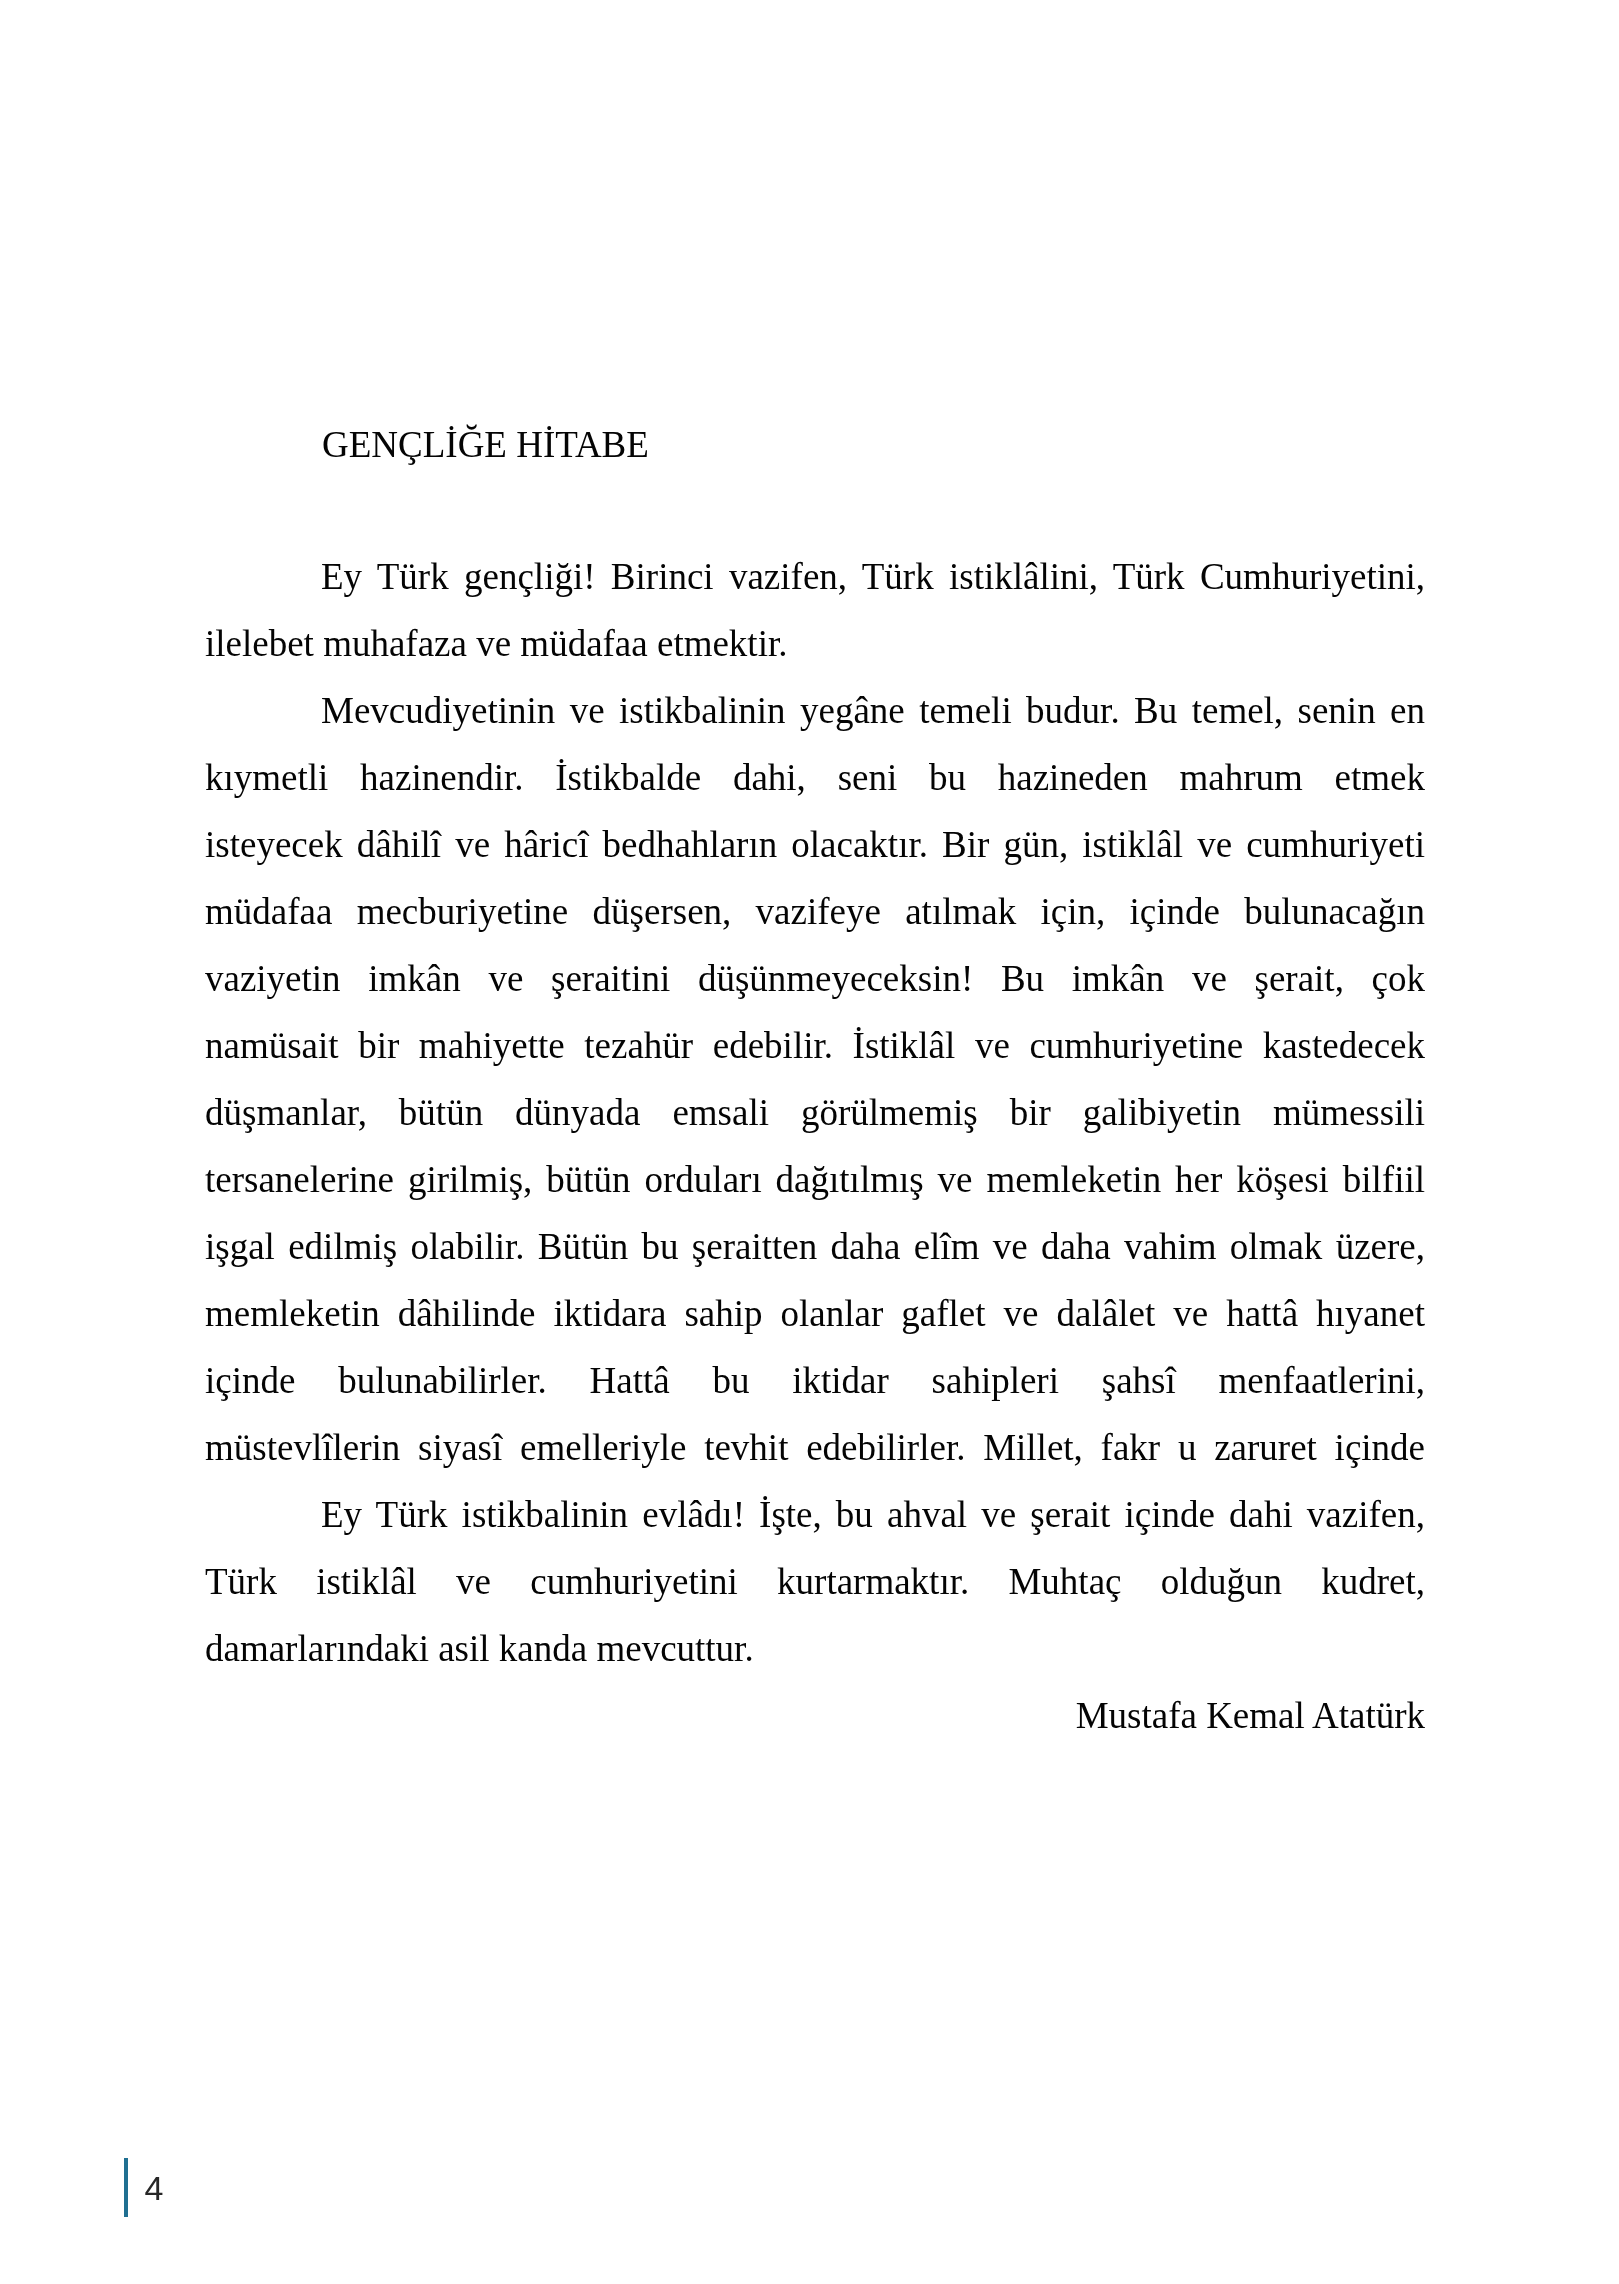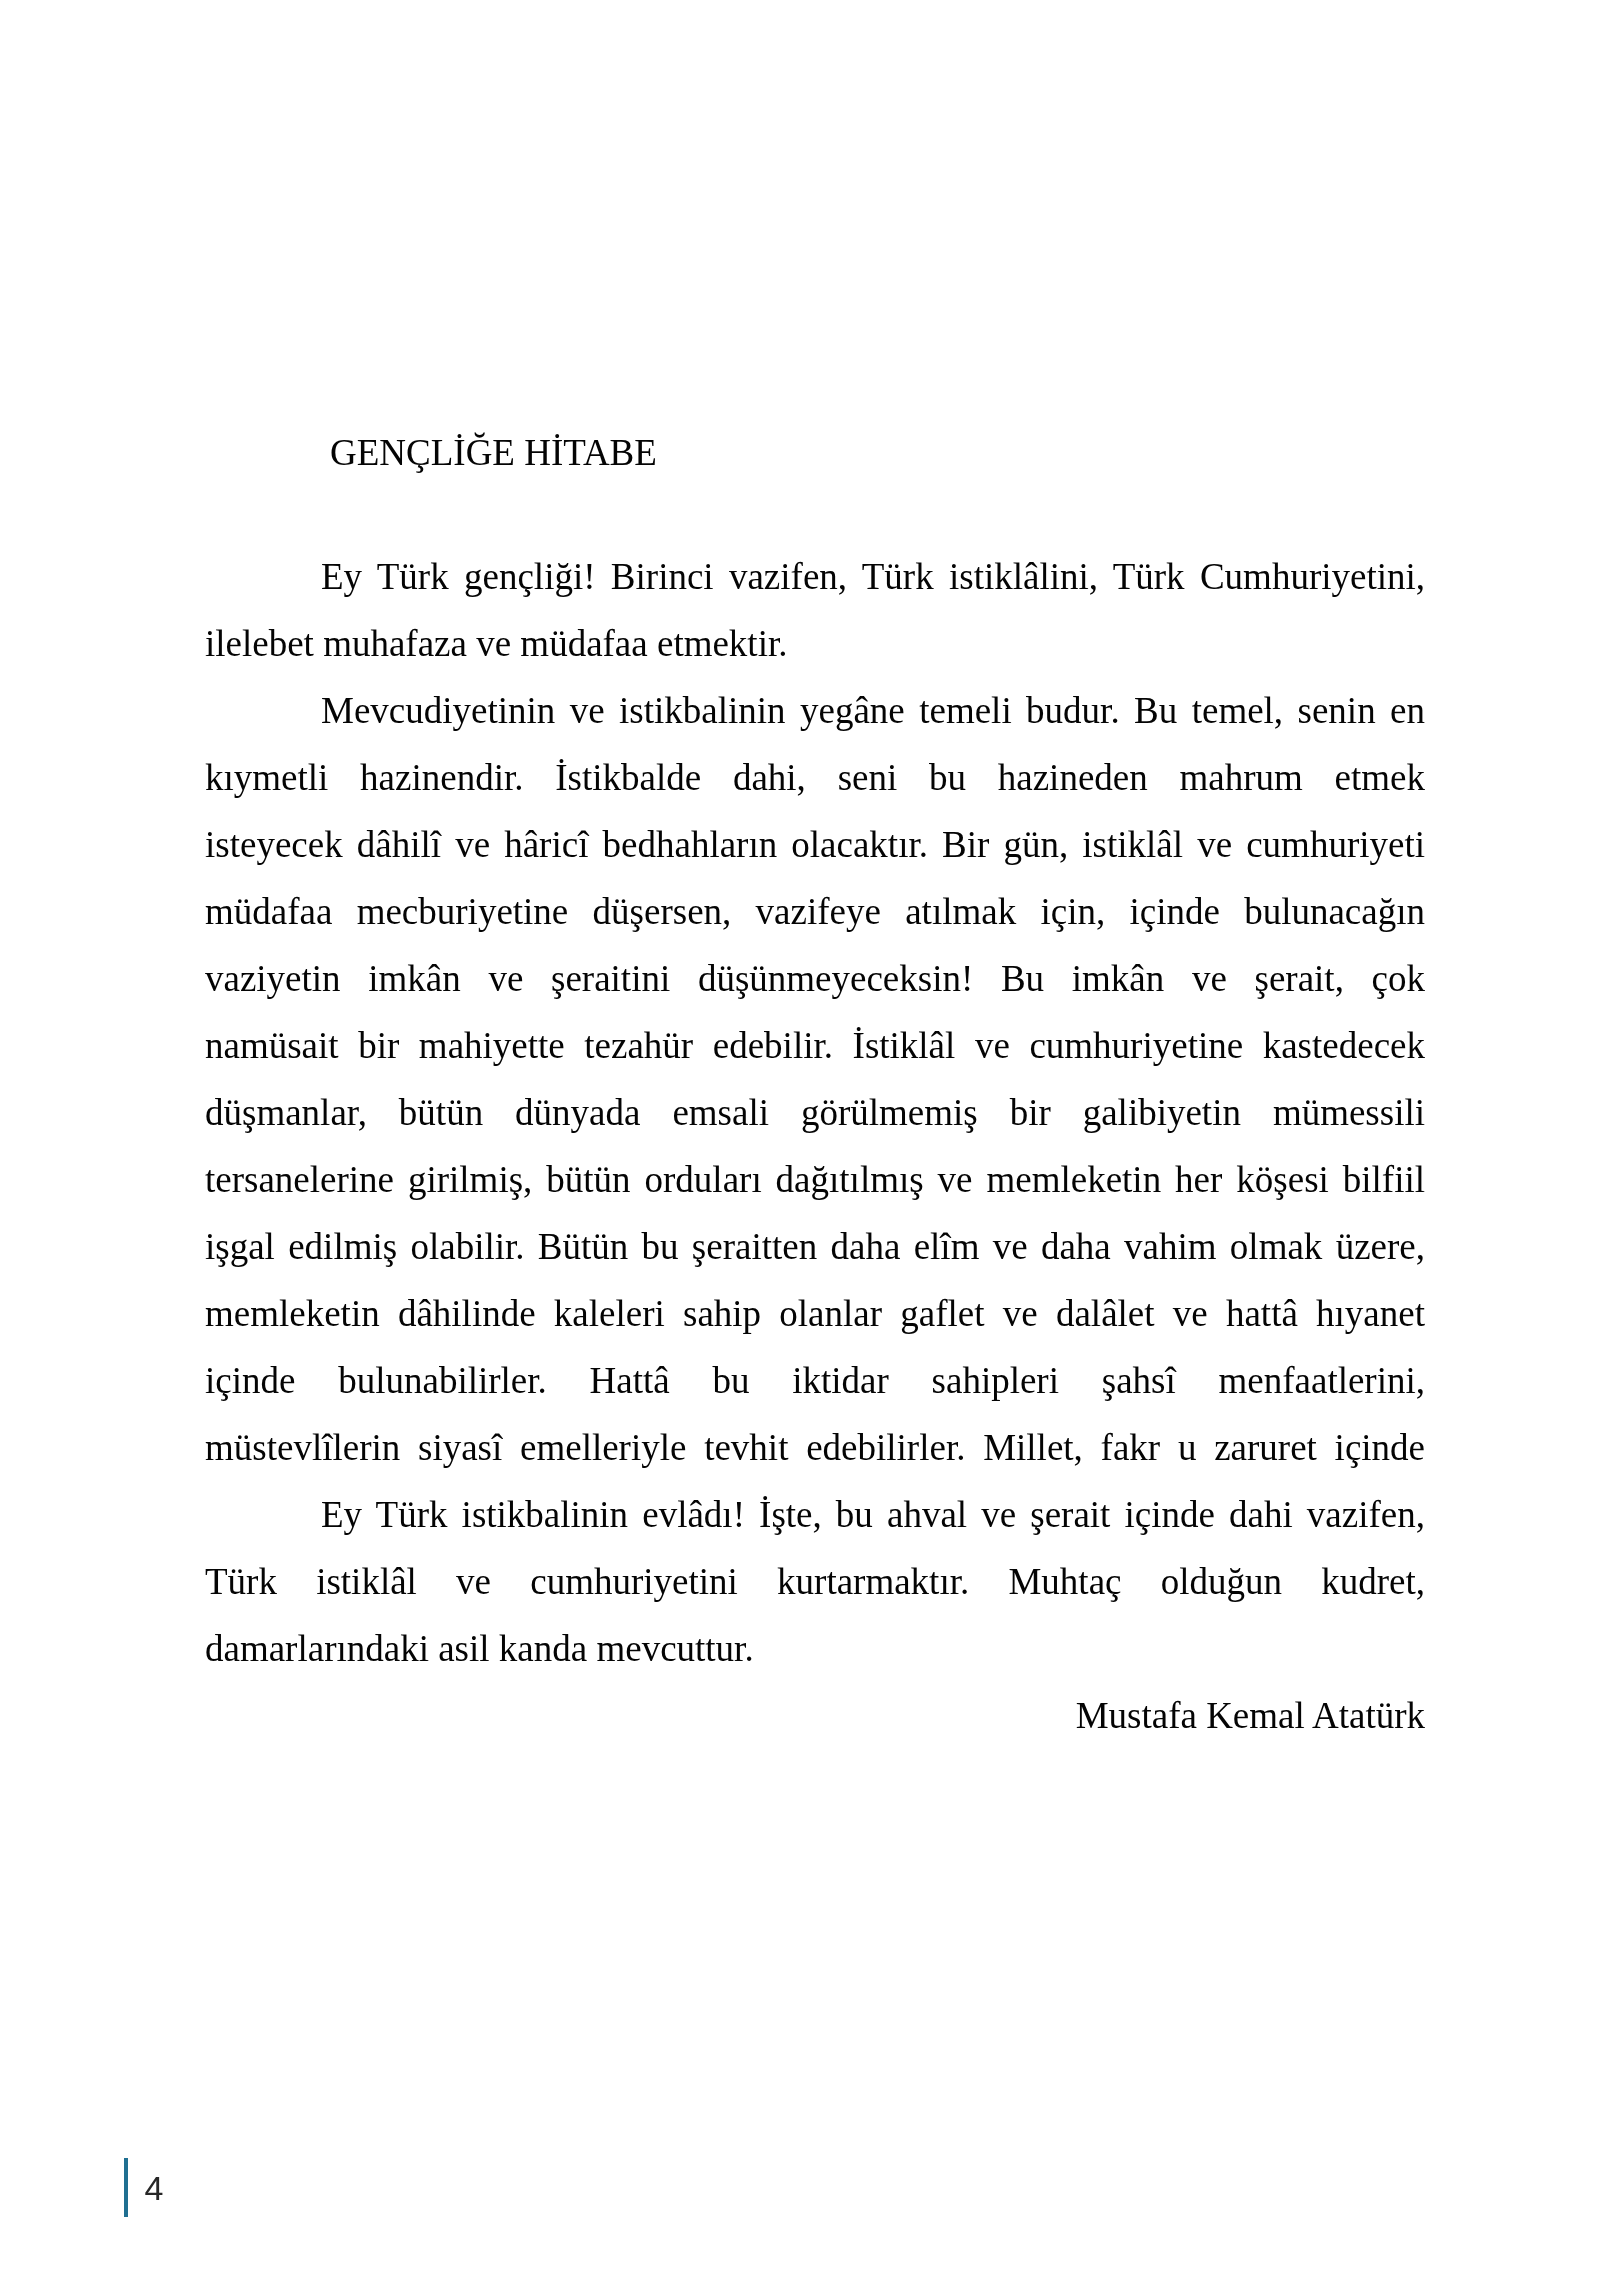--- a/index.html
+++ b/index.html
@@ -13,21 +13,21 @@
     height: 2284px;
     background: #ffffff;
     color: #040404;
     font-family: "Liberation Serif", "DejaVu Serif", serif;
     overflow: hidden;
   }
   .doc-title {
     position: absolute;
     left: 322px;
     top: 411px;
-    margin: 8px;
+    margin: 0;
     font-size: 37px;
     font-weight: normal;
     line-height: 67px;
     white-space: nowrap;
   }
   .body-text {
     position: absolute;
     left: 205px;
     top: 543px;
     width: 1220px;
@@ -83,21 +83,21 @@
 
     <div class="line first">Mevcudiyetinin ve istikbalinin yegâne temeli budur. Bu temel, senin en</div>
     <div class="line">kıymetli hazinendir. İstikbalde dahi, seni bu hazineden mahrum etmek</div>
     <div class="line">isteyecek dâhilî ve hâricî bedhahların olacaktır. Bir gün, istiklâl ve cumhuriyeti</div>
     <div class="line">müdafaa mecburiyetine düşersen, vazifeye atılmak için, içinde bulunacağın</div>
     <div class="line">vaziyetin imkân ve şeraitini düşünmeyeceksin! Bu imkân ve şerait, çok</div>
     <div class="line">namüsait bir mahiyette tezahür edebilir. İstiklâl ve cumhuriyetine kastedecek</div>
     <div class="line">düşmanlar, bütün dünyada emsali görülmemiş bir galibiyetin mümessili</div>
     <div class="line">tersanelerine girilmiş, bütün orduları dağıtılmış ve memleketin her köşesi bilfiil</div>
     <div class="line">işgal edilmiş olabilir. Bütün bu şeraitten daha elîm ve daha vahim olmak üzere,</div>
-    <div class="line">memleketin dâhilinde kaleleri sahip olanlar gaflet ve dalâlet ve hattâ hıyanet</div>
+    <div class="line">memleketin dâhilinde iktidara sahip olanlar gaflet ve dalâlet ve hattâ hıyanet</div>
     <div class="line">içinde bulunabilirler. Hattâ bu iktidar sahipleri şahsî menfaatlerini,</div>
     <div class="line">müstevlîlerin siyasî emelleriyle tevhit edebilirler. Millet, fakr u zaruret içinde</div>
 
     <div class="line first">Ey Türk istikbalinin evlâdı! İşte, bu ahval ve şerait içinde dahi vazifen,</div>
     <div class="line">Türk istiklâl ve cumhuriyetini kurtarmaktır. Muhtaç olduğun kudret,</div>
     <div class="line last">damarlarındaki asil kanda mevcuttur.</div>
 
     <div class="line sig">Mustafa Kemal Atatürk</div>
   </div>
 

